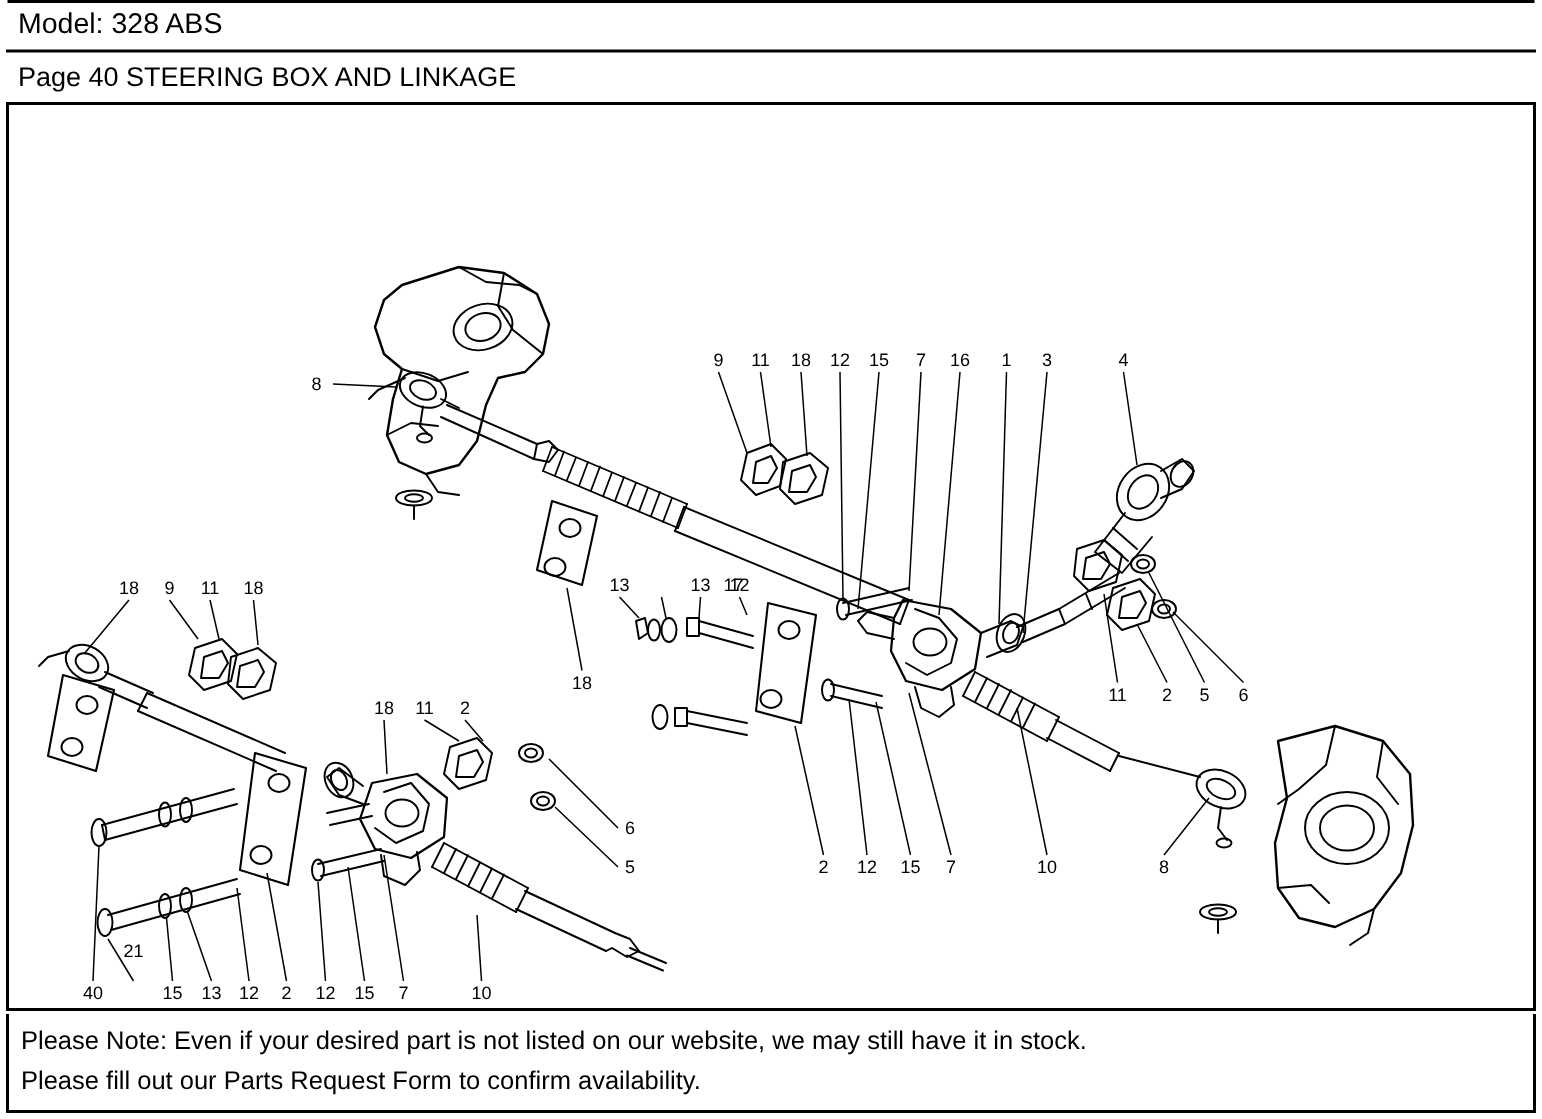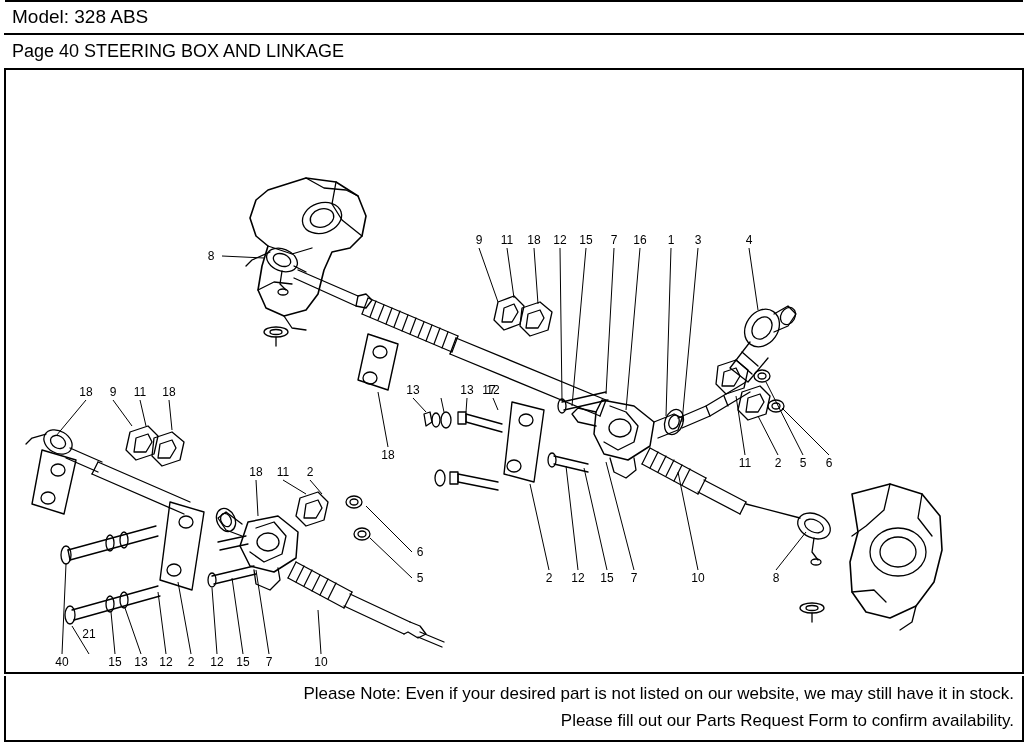--- a/index.html
+++ b/index.html
@@ -79,21 +79,20 @@
   .footer {
     position: absolute;
     left: 4px;
     top: 676px;
     width: 1020px;
     height: 66px;
     border: 2px solid #000;
     border-top: none;
     box-sizing: border-box;
     padding: 4px 8px 0 8px;
-    text-align: right;
   }
   .footer-line {
     font-size: 17px;
     line-height: 27px;
     color: #000;
     white-space: nowrap;
   }
   
   .callout {
     position: absolute;

